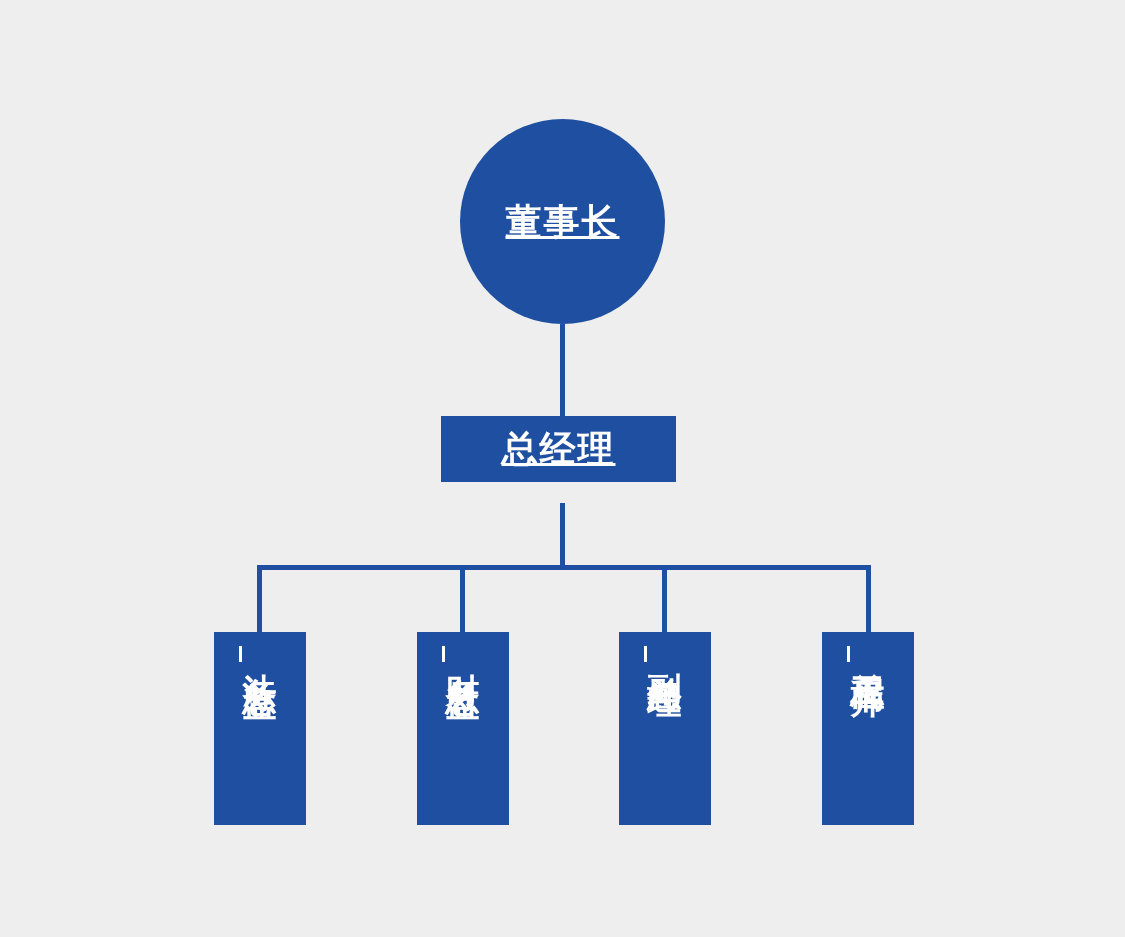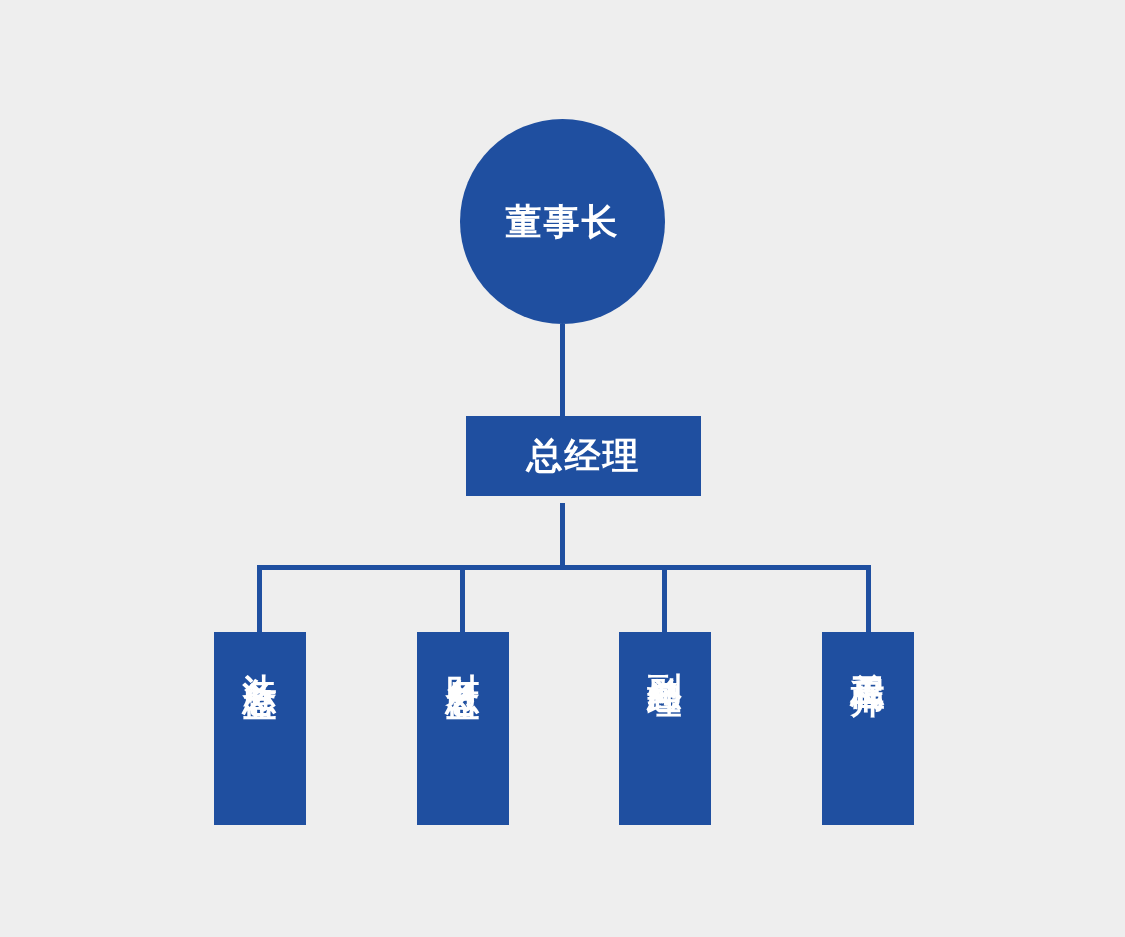--- a/index.html
+++ b/index.html
@@ -38,39 +38,40 @@
     border-radius: 50%;
   }
 
   .node-label {
     color: #FFFFFF;
     font-weight: bold;
     letter-spacing: 2px;
     line-height: 1.05;
     text-align: center;
     white-space: nowrap;
+    text-decoration: underline;
   }
 
   
   #node-chairman {
     left: 460px;
     top: 119px;
     width: 205px;
     height: 205px;
   }
   #node-chairman .node-label {
     font-size: 36px;
   }
 
   
   #node-general-manager {
-    left: 466px;
+    left: 441px;
     top: 416px;
     width: 235px;
-    height: 80px;
+    height: 66px;
   }
   #node-general-manager .node-label {
     font-size: 36px;
   }
 
   
   .node-vertical {
     top: 632px;
     width: 92px;
     height: 193px;

